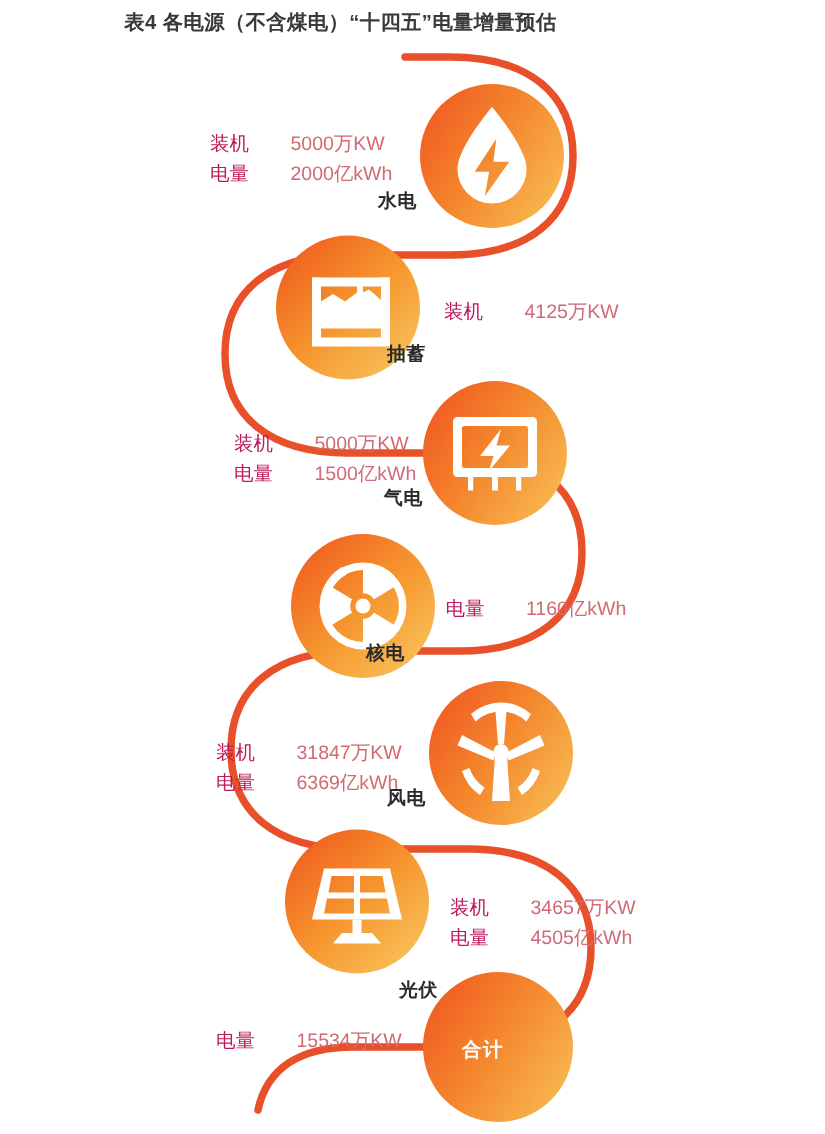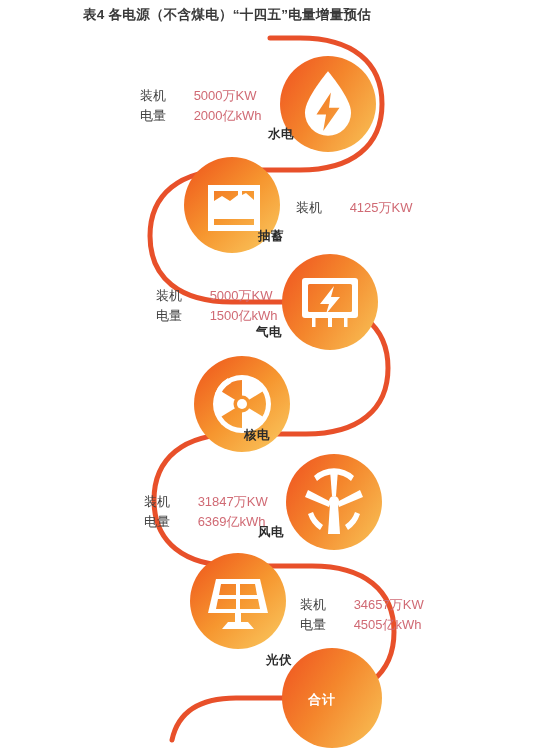--- a/index.html
+++ b/index.html
@@ -48,21 +48,21 @@
   .stats {
     position: absolute;
     white-space: nowrap;
     line-height: 1.55;
   }
   .stat-row {
     font-size: 13px;
     white-space: nowrap;
   }
   .stat-key {
-    color: #404040;
+    color: #be185d;
   }
   .stat-val {
     color: #d06a74;
     margin-left: 24px;
   }
 
   .total-text {
     font-size: 13px;
     font-weight: bold;
     color: #ffffff;
@@ -209,21 +209,21 @@
     <g transform="translate(188,551)">
       <rect x="0" y="0" width="100" height="100" fill="#ffffff" mask="url(#maskSolar)"></rect>
     </g>
   </g>
 
   <g>
     <circle cx="332" cy="698" r="50" fill="url(#gradCircle)"></circle>
   </g>
 </svg>
 
-<div class="node-label" style="left:268px; top:126px;font-family:Liberation Mono, monospace;">水电</div>
+<div class="node-label" style="left:252px; top:126px;font-family:Liberation Mono, monospace;">水电</div>
 <div class="node-label" style="left:258px; top:228px;">抽蓄</div>
 <div class="node-label" style="left:256px; top:324px;">气电</div>
 <div class="node-label" style="left:244px; top:427px;">核电</div>
 <div class="node-label" style="left:258px; top:524px;">风电</div>
 <div class="node-label" style="left:266px; top:624px;margin-top:28px;">光伏</div>
 
 <div class="total-text" style="position:absolute; left:308px; top:691px;">合计</div>
 
 <div class="stats" style="left:140px; top:86px;">
   <div class="stat-row">
@@ -248,20 +248,24 @@
     <span class="stat-key">装机 </span>
     <span class="stat-val">5000万KW</span>
   </div>
   <div class="stat-row">
     <span class="stat-key">电量 </span>
     <span class="stat-val">1500亿kWh</span>
   </div>
 </div>
 
 <div class="stats" style="left:297px; top:396px;">
+  <div class="stat-row">
+    <span class="stat-key">电量 </span>
+    <span class="stat-val">1160亿kWh</span>
+  </div>
 </div>
 
 <div class="stats" style="left:144px; top:492px;">
   <div class="stat-row">
     <span class="stat-key">装机 </span>
     <span class="stat-val">31847万KW</span>
   </div>
   <div class="stat-row">
     <span class="stat-key">电量 </span>
     <span class="stat-val">6369亿kWh</span>
@@ -273,13 +277,17 @@
     <span class="stat-key">装机 </span>
     <span class="stat-val">34657万KW</span>
   </div>
   <div class="stat-row">
     <span class="stat-key">电量 </span>
     <span class="stat-val">4505亿kWh</span>
   </div>
 </div>
 
 <div class="stats" style="left:144px; top:684px;">
+  <div class="stat-row">
+    <span class="stat-key">电量 </span>
+    <span class="stat-val">15534万KW</span>
+  </div>
 </div>
 
 </body></html>

